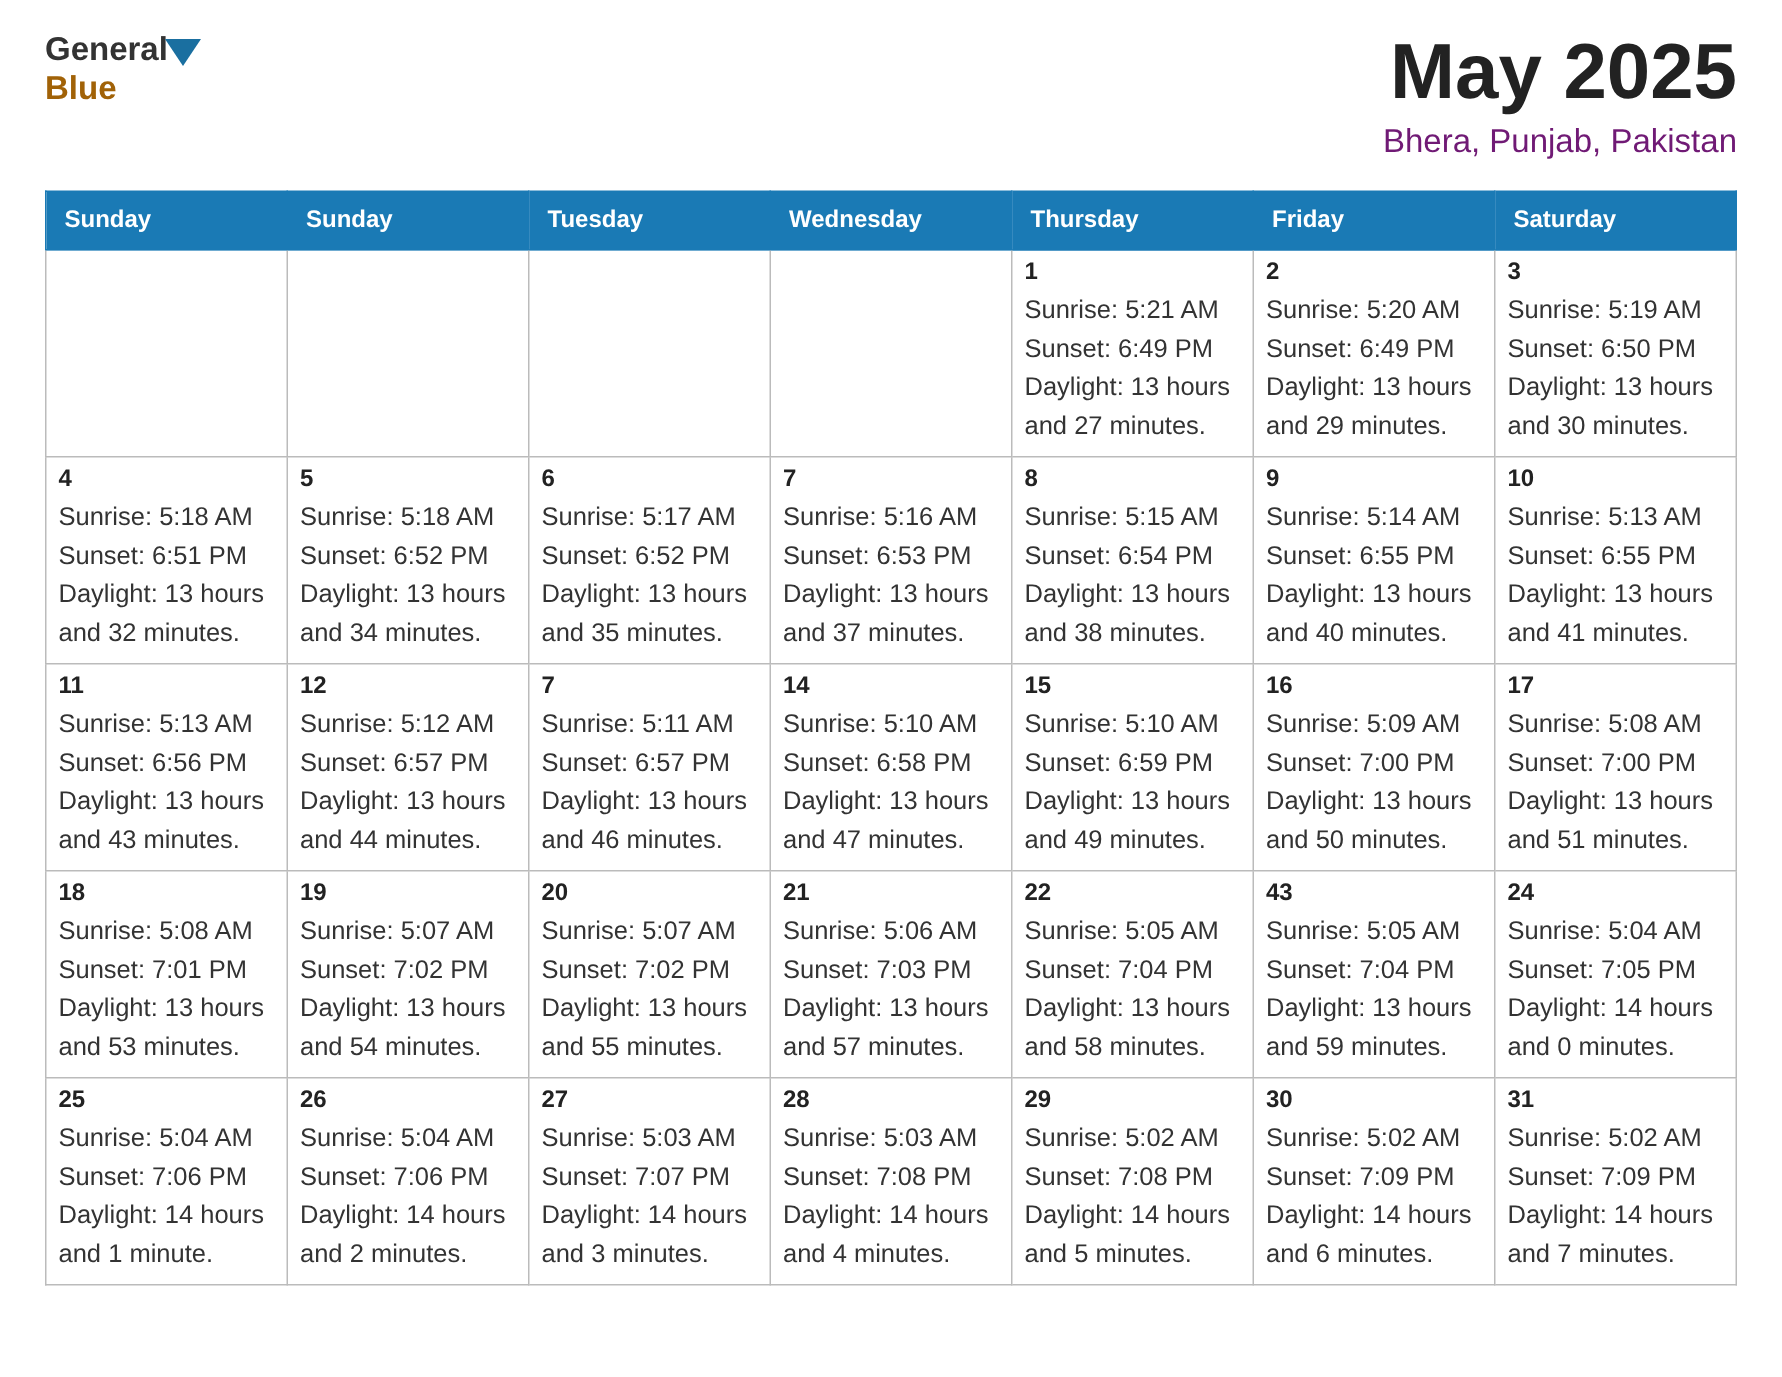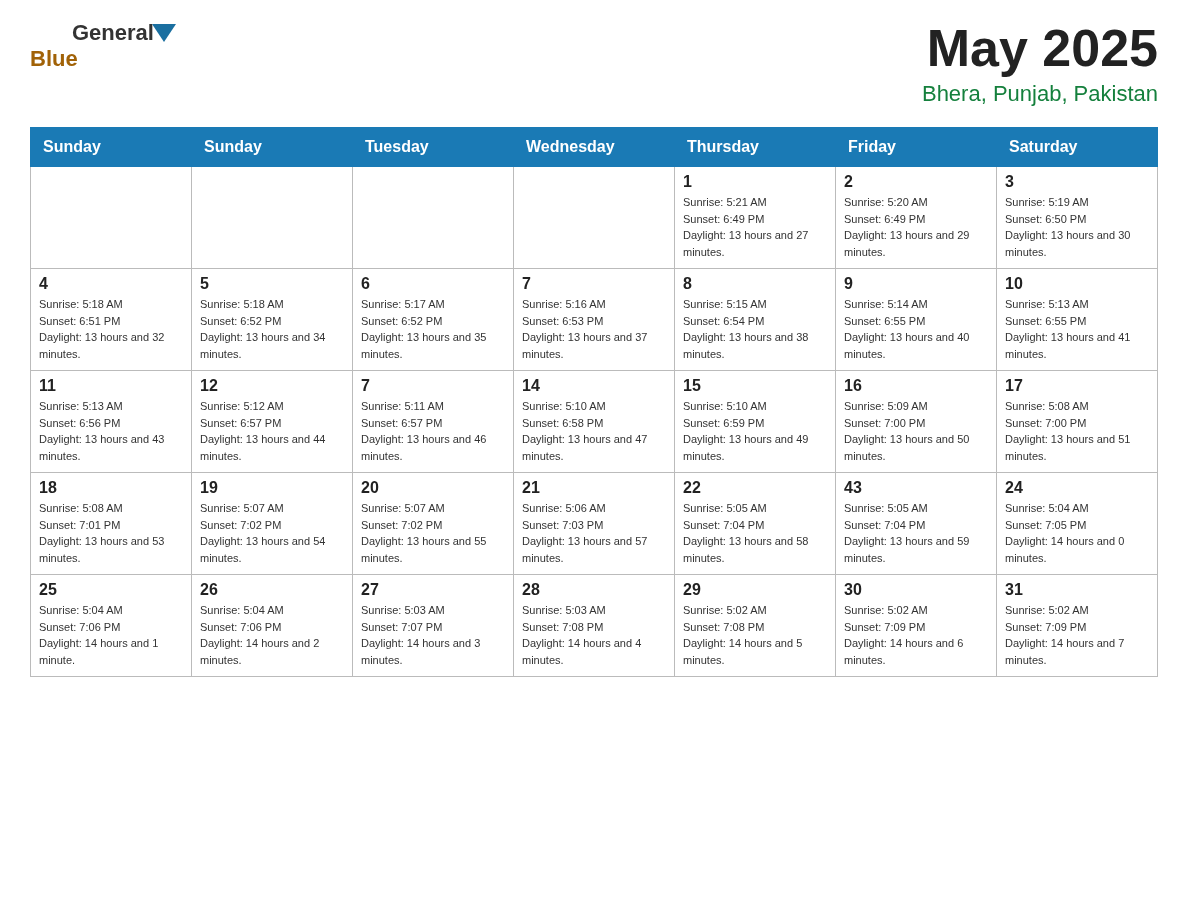--- a/index.html
+++ b/index.html
@@ -48,21 +48,21 @@
     .month-title {
       font-size: 52px;
       font-weight: bold;
       color: #222;
       line-height: 1.1;
       margin-left: 20px;
     }
 
     .location-title {
       font-size: 22px;
-      color: #15803d;
+      color: #701a75;
       margin-top: 4px;
     }
 
     .calendar {
       width: 100%;
       border-collapse: collapse;
       border: 1px solid #999;
     }
 
     .calendar th {
@@ -87,38 +87,37 @@
 
     .day-number {
       font-size: 16px;
       font-weight: bold;
       color: #222;
       display: block;
       margin-bottom: 3px;
     }
 
     .day-info {
-      font-size: 11px;
+      font-size: 17px;
       color: #333;
       line-height: 1.5;
     }
 
     .empty-cell {
       background: #fff;
     }
 
     .logo-wrapper {
       display: flex;
       flex-direction: column;
     }
 
     .logo-row {
       display: flex;
-      align-items: flex-start;
-      margin-left: 42px;
+      align-items: center;
     }
   </style>
 </head>
 <body>
 
 <div class="header">
   <div class="logo-wrapper">
     <div class="logo-row">
       <span class="logo-text-general">General</span>
       <div class="logo-triangle"></div>

